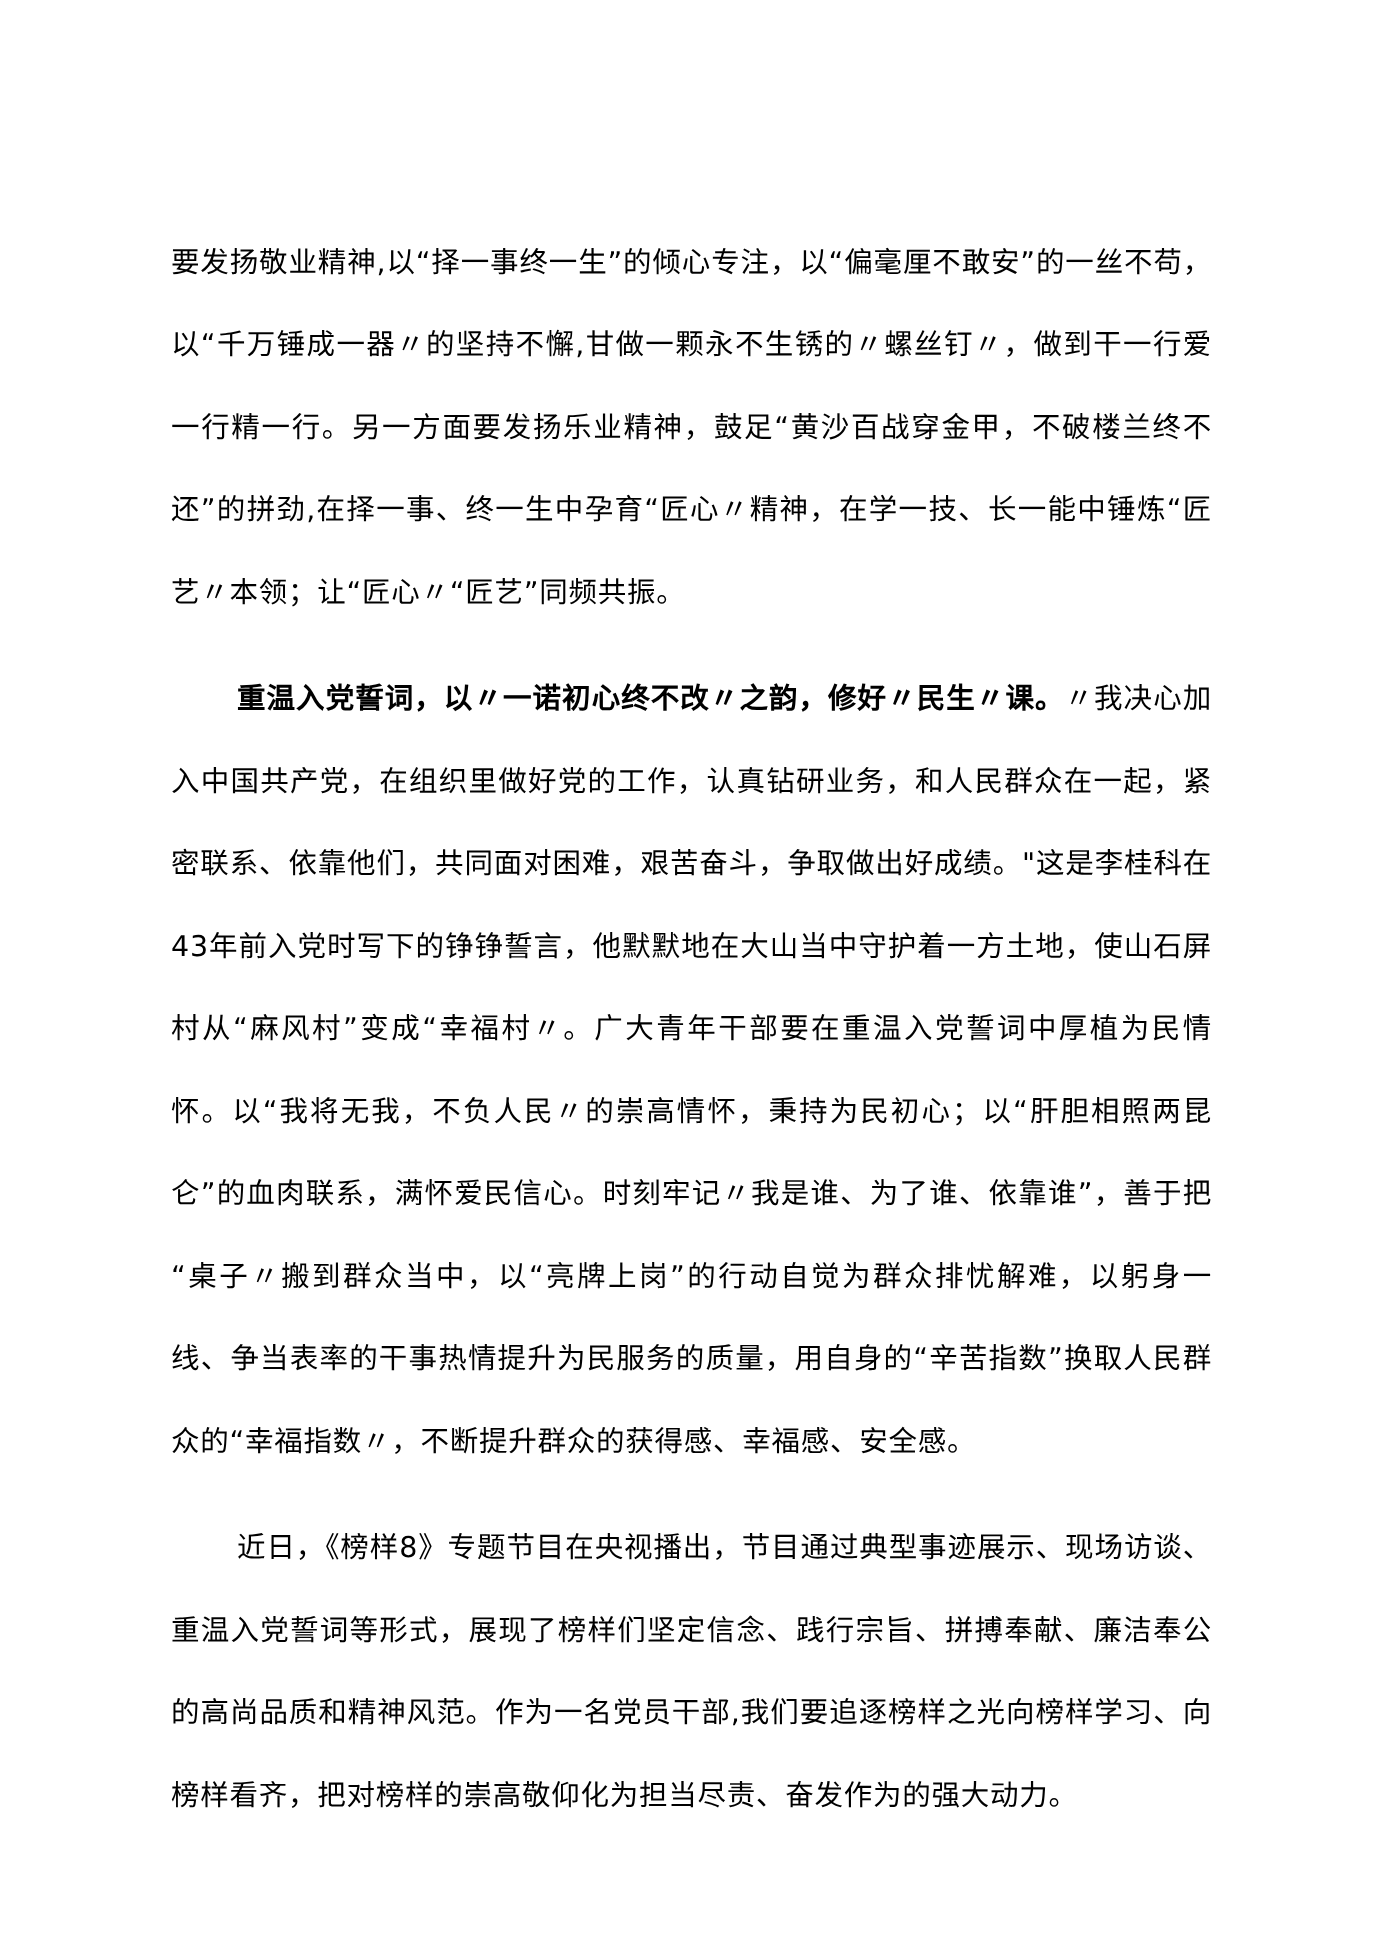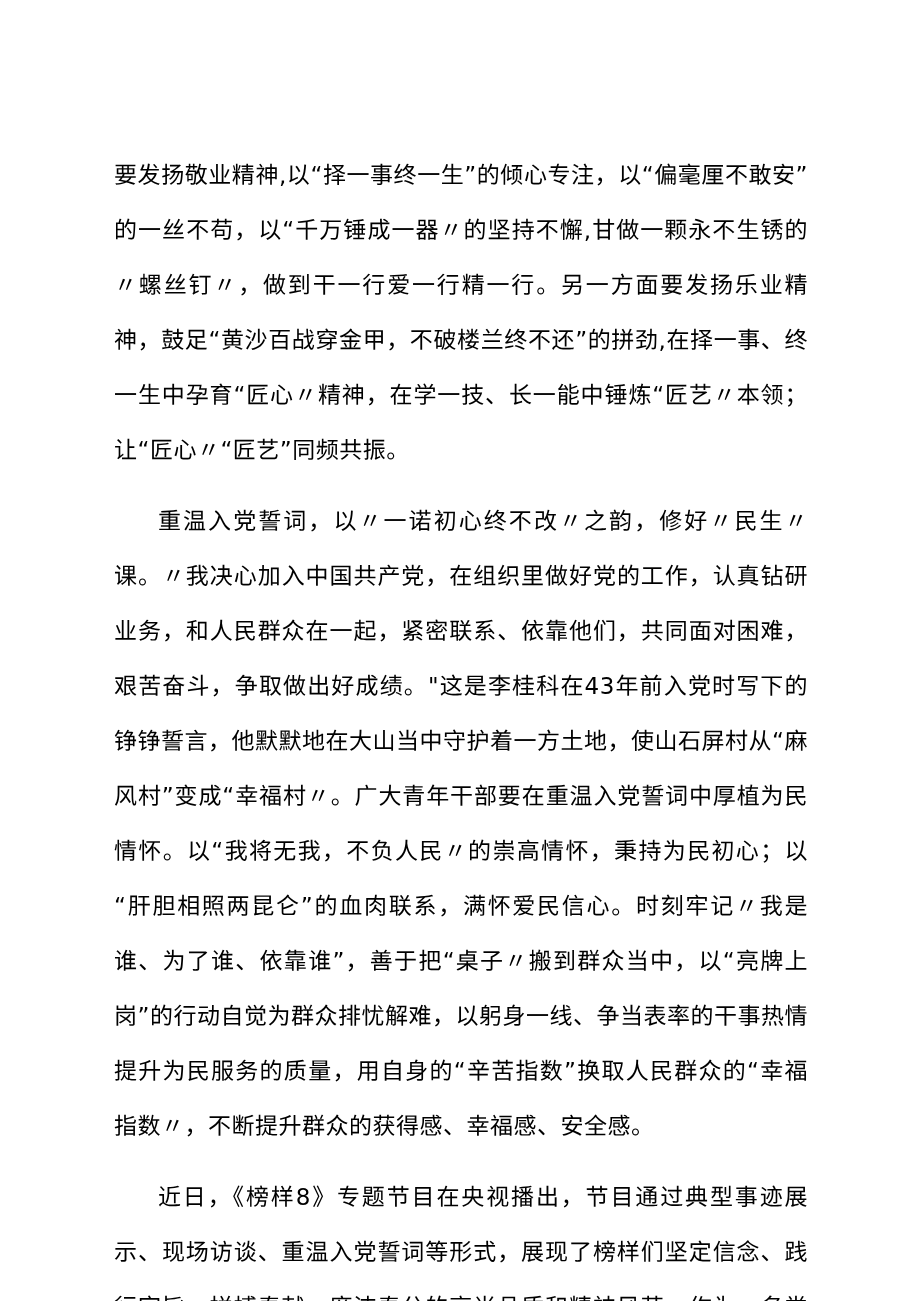--- a/index.html
+++ b/index.html
@@ -17,33 +17,33 @@
     box-sizing: border-box;
     padding: 148px 112px 40px 114px;
     overflow: hidden;
     font-family: "DejaVu Sans", sans-serif;
     color: #000000;
   }
   .doc-body {
     width: 100%;
   }
   .para {
-    font-size: 23px;
+    font-size: 19px;
     line-height: 55px;
     text-align: justify;
     text-justify: inter-ideograph;
     margin: 0 0 16px 0;
     letter-spacing: 0.5px;
     word-break: break-all;
   }
   .para.indent {
     text-indent: 44px;
   }
   .seg-bold {
-    font-weight: normal;
+    font-weight: bold;
   }
 </style>
 </head>
 <body>
 
 <div class="page">
   <div class="doc-body">
       <p class="para"><span class="seg-regular">要发扬敬业精神,以“择一事终一生”的倾心专注，以“偏毫厘不敢安”的一丝不苟，以“千万锤成一器〃的坚持不懈,甘做一颗永不生锈的〃螺丝钉〃，做到干一行爱一行精一行。另一方面要发扬乐业精神，鼓足“黄沙百战穿金甲，不破楼兰终不还”的拼劲,在择一事、终一生中孕育“匠心〃精神，在学一技、长一能中锤炼“匠艺〃本领；让“匠心〃“匠艺”同频共振。</span></p>
       <p class="para indent"><span class="seg-bold">重温入党誓词，以〃一诺初心终不改〃之韵，修好〃民生〃课。</span><span class="seg-regular">〃我决心加入中国共产党，在组织里做好党的工作，认真钻研业务，和人民群众在一起，紧密联系、依靠他们，共同面对困难，艰苦奋斗，争取做出好成绩。"这是李桂科在43年前入党时写下的铮铮誓言，他默默地在大山当中守护着一方土地，使山石屏村从“麻风村”变成“幸福村〃。广大青年干部要在重温入党誓词中厚植为民情怀。以“我将无我，不负人民〃的崇高情怀，秉持为民初心；以“肝胆相照两昆仑”的血肉联系，满怀爱民信心。时刻牢记〃我是谁、为了谁、依靠谁”，善于把“桌子〃搬到群众当中，以“亮牌上岗”的行动自觉为群众排忧解难，以躬身一线、争当表率的干事热情提升为民服务的质量，用自身的“辛苦指数”换取人民群众的“幸福指数〃，不断提升群众的获得感、幸福感、安全感。</span></p>
       <p class="para indent"><span class="seg-regular">近日，《榜样8》专题节目在央视播出，节目通过典型事迹展示、现场访谈、重温入党誓词等形式，展现了榜样们坚定信念、践行宗旨、拼搏奉献、廉洁奉公的高尚品质和精神风范。作为一名党员干部,我们要追逐榜样之光向榜样学习、向榜样看齐，把对榜样的崇高敬仰化为担当尽责、奋发作为的强大动力。</span></p>

